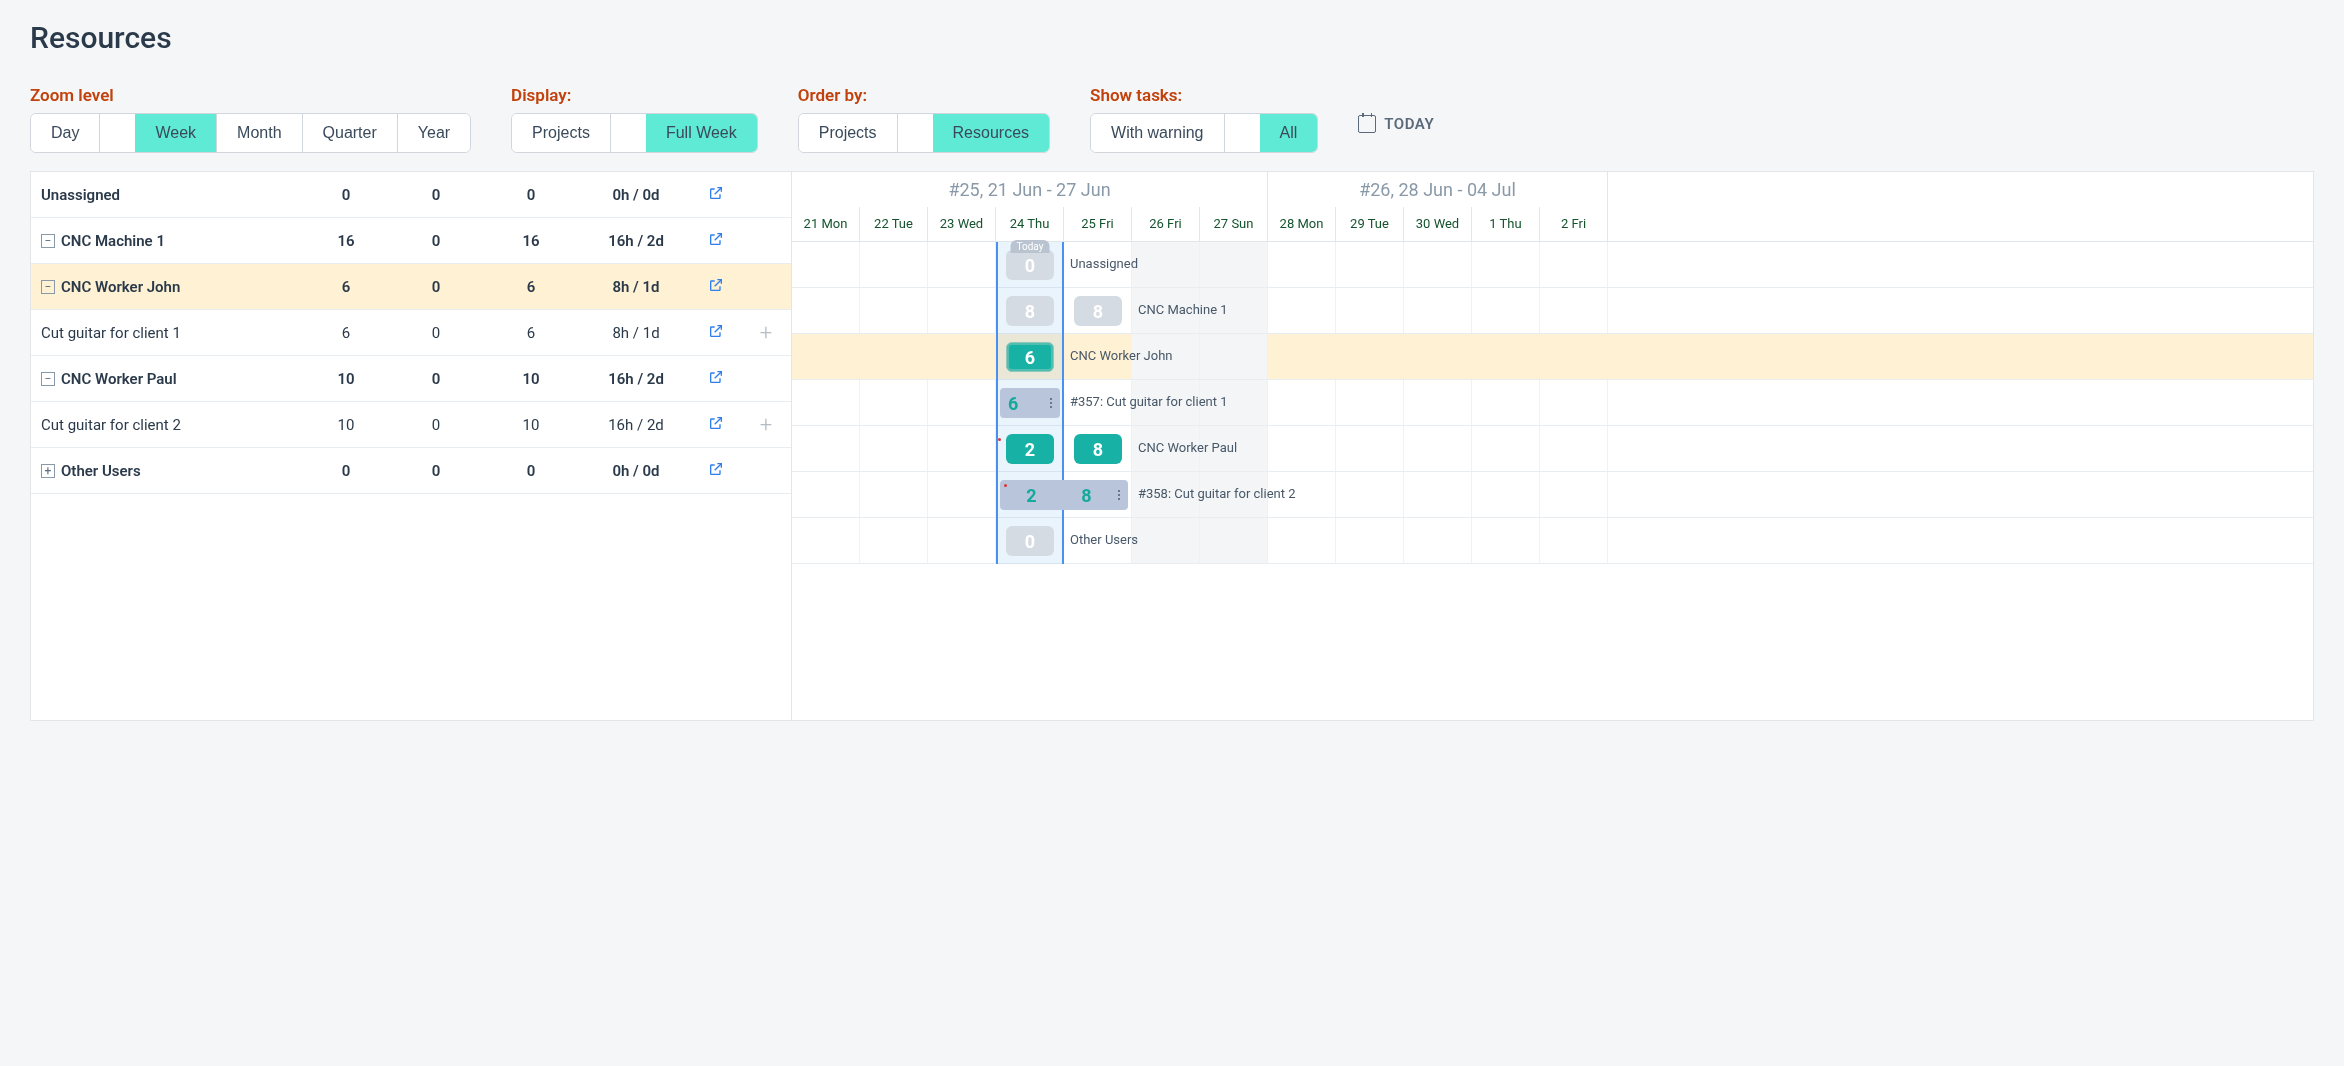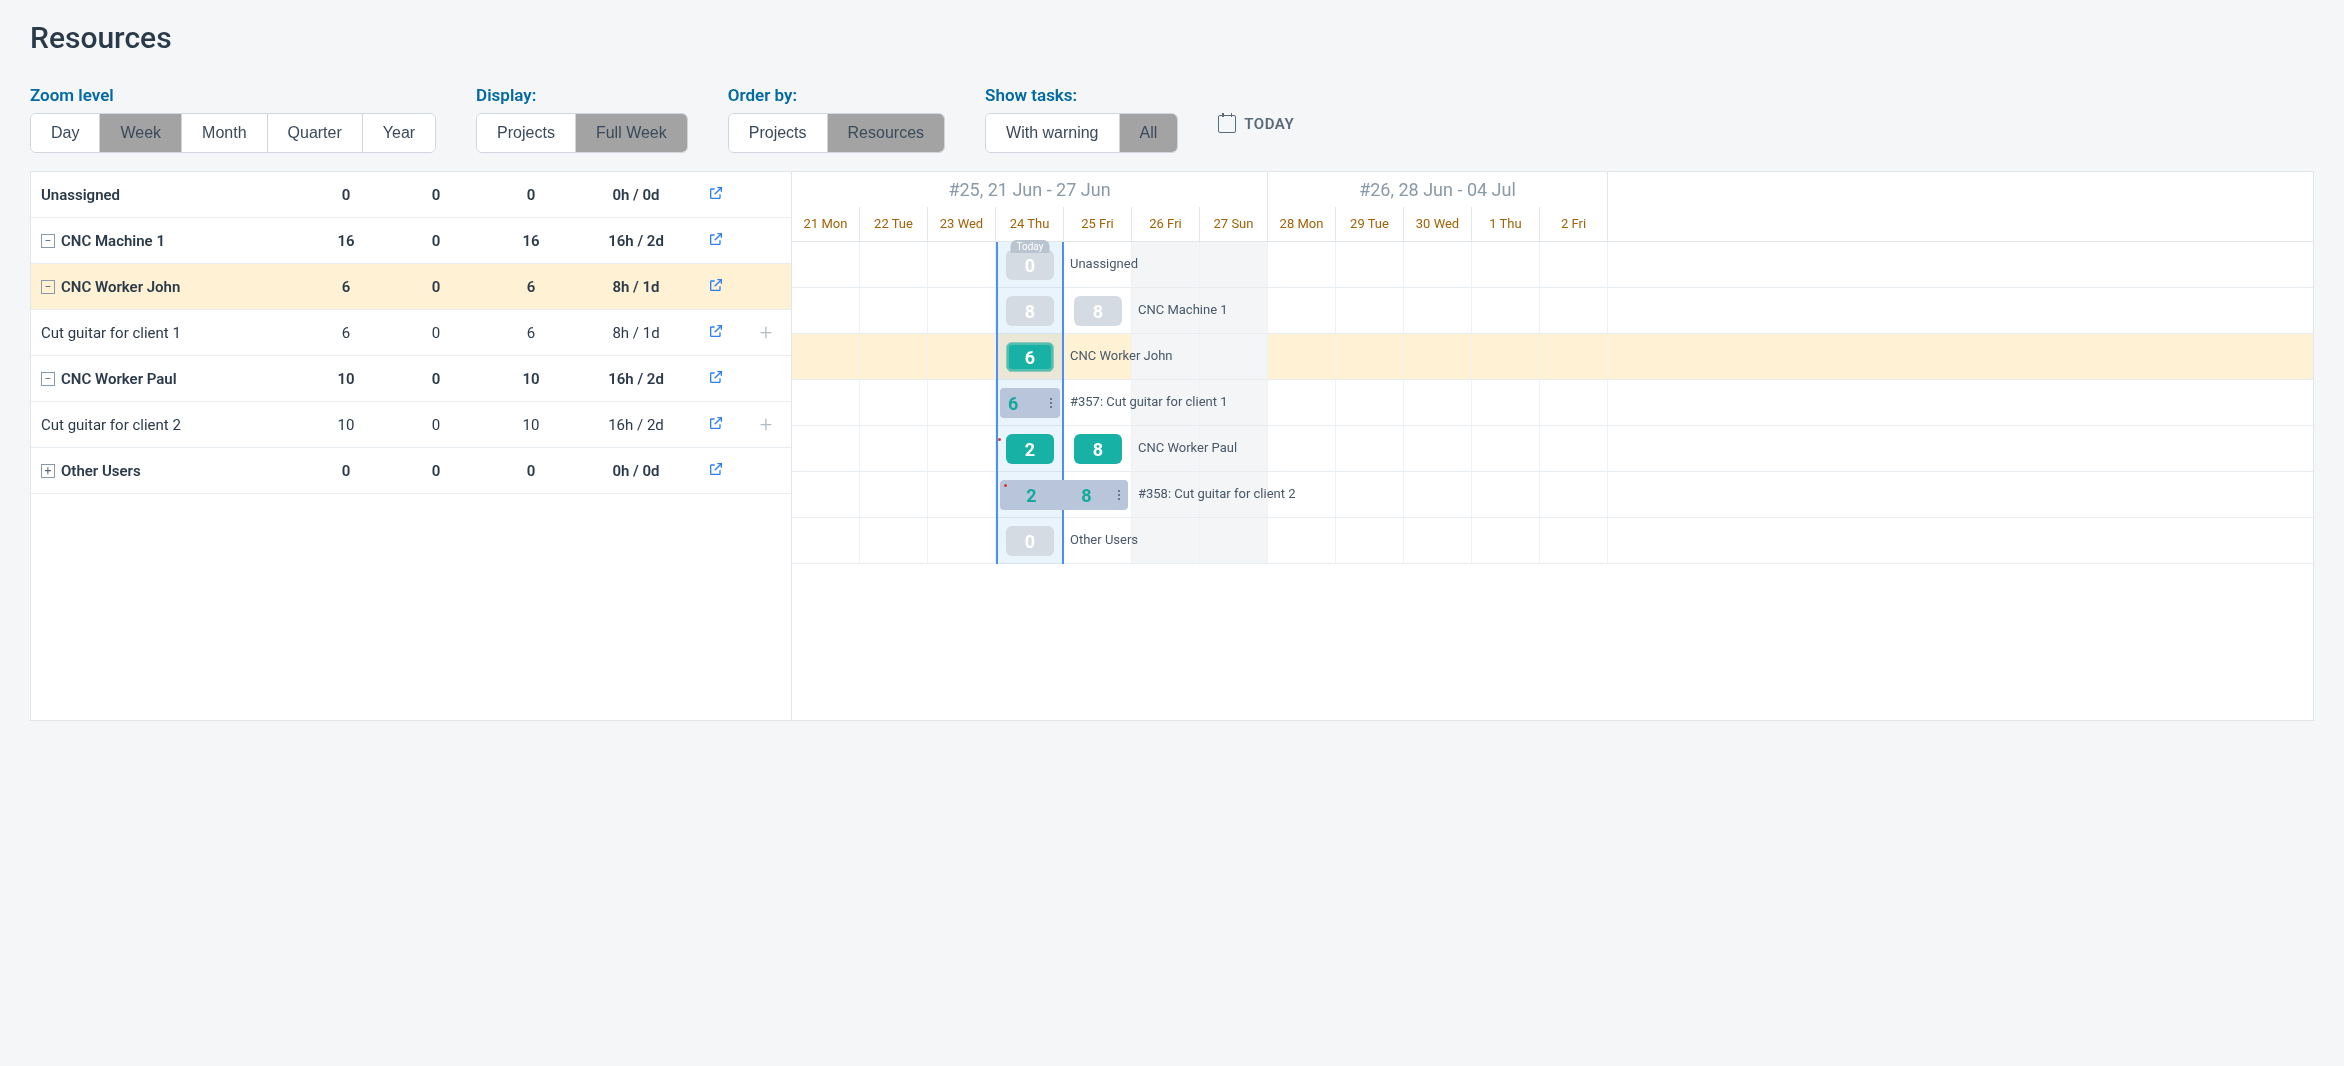--- a/index.html
+++ b/index.html
@@ -25,42 +25,43 @@
     align-items: flex-start;
     flex-wrap: wrap;
   }
   .control-group {
     display: flex;
     flex-direction: column;
   }
   .control-label {
     font-weight: 600;
     font-size: 17px;
-    color: #0369a1;
+    color: #c2410c;
     margin-bottom: 8px;
   }
   .button-group {
     display: inline-flex;
     border: 1px solid #d0d6dc;
     border-radius: 6px;
     overflow: hidden;
     background: #fff;
   }
   .button-group button {
     border: none;
     background: #fff;
     padding: 10px 20px;
     font-size: 16px;
     color: #3a4a5a;
     cursor: pointer;
     border-right: 1px solid #d0d6dc;
   }
   .button-group button:last-child { border-right: none; }
   .button-group button.active {
-    background: #a3a3a3;
+    background: #5eead4;
+    margin-left: 35px;
   }
   .today-link {
     display: inline-flex;
     align-items: center;
     gap: 8px;
     font-weight: 600;
     color: #5a6a7a;
     cursor: pointer;
     margin-top: 30px;
     font-size: 15px;
@@ -182,21 +183,21 @@
     flex: 0 0 auto;
     display: flex;
     align-items: center;
     justify-content: center;
     border-right: 1px solid #e1e6eb;
     font-size: 18px;
   }
   .day-row {
     height: 35px;
     display: flex;
-    color: #a16207;
+    color: #14532d;
   }
   .day-cell {
     width: 68px;
     flex: 0 0 auto;
     display: flex;
     align-items: center;
     justify-content: center;
     border-right: 1px solid #e1e6eb;
     font-size: 13px;
   }

